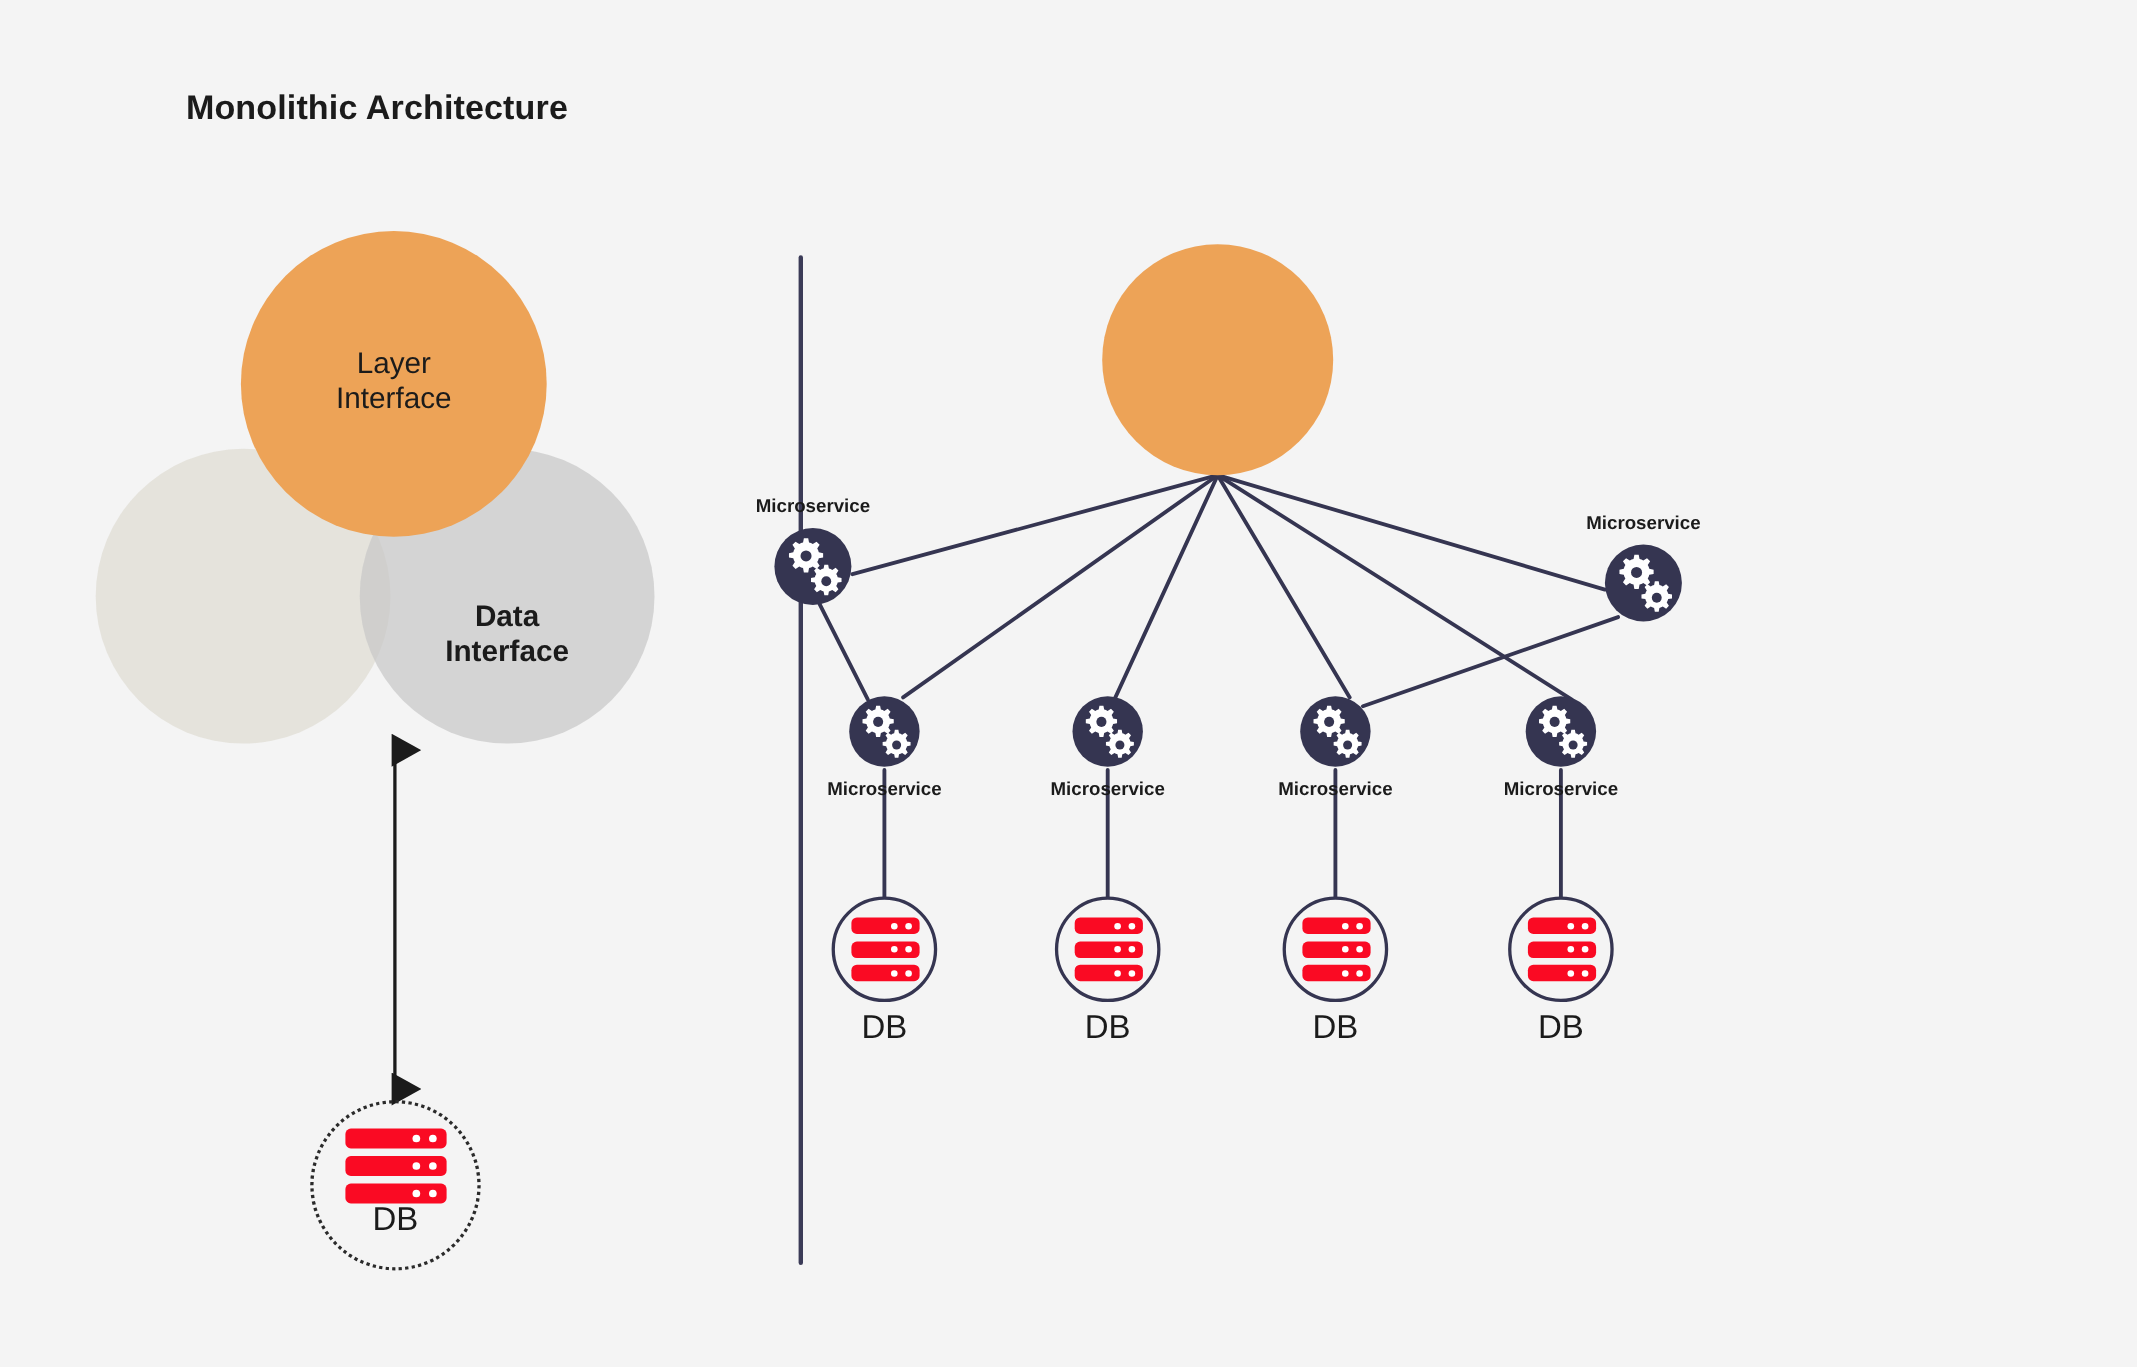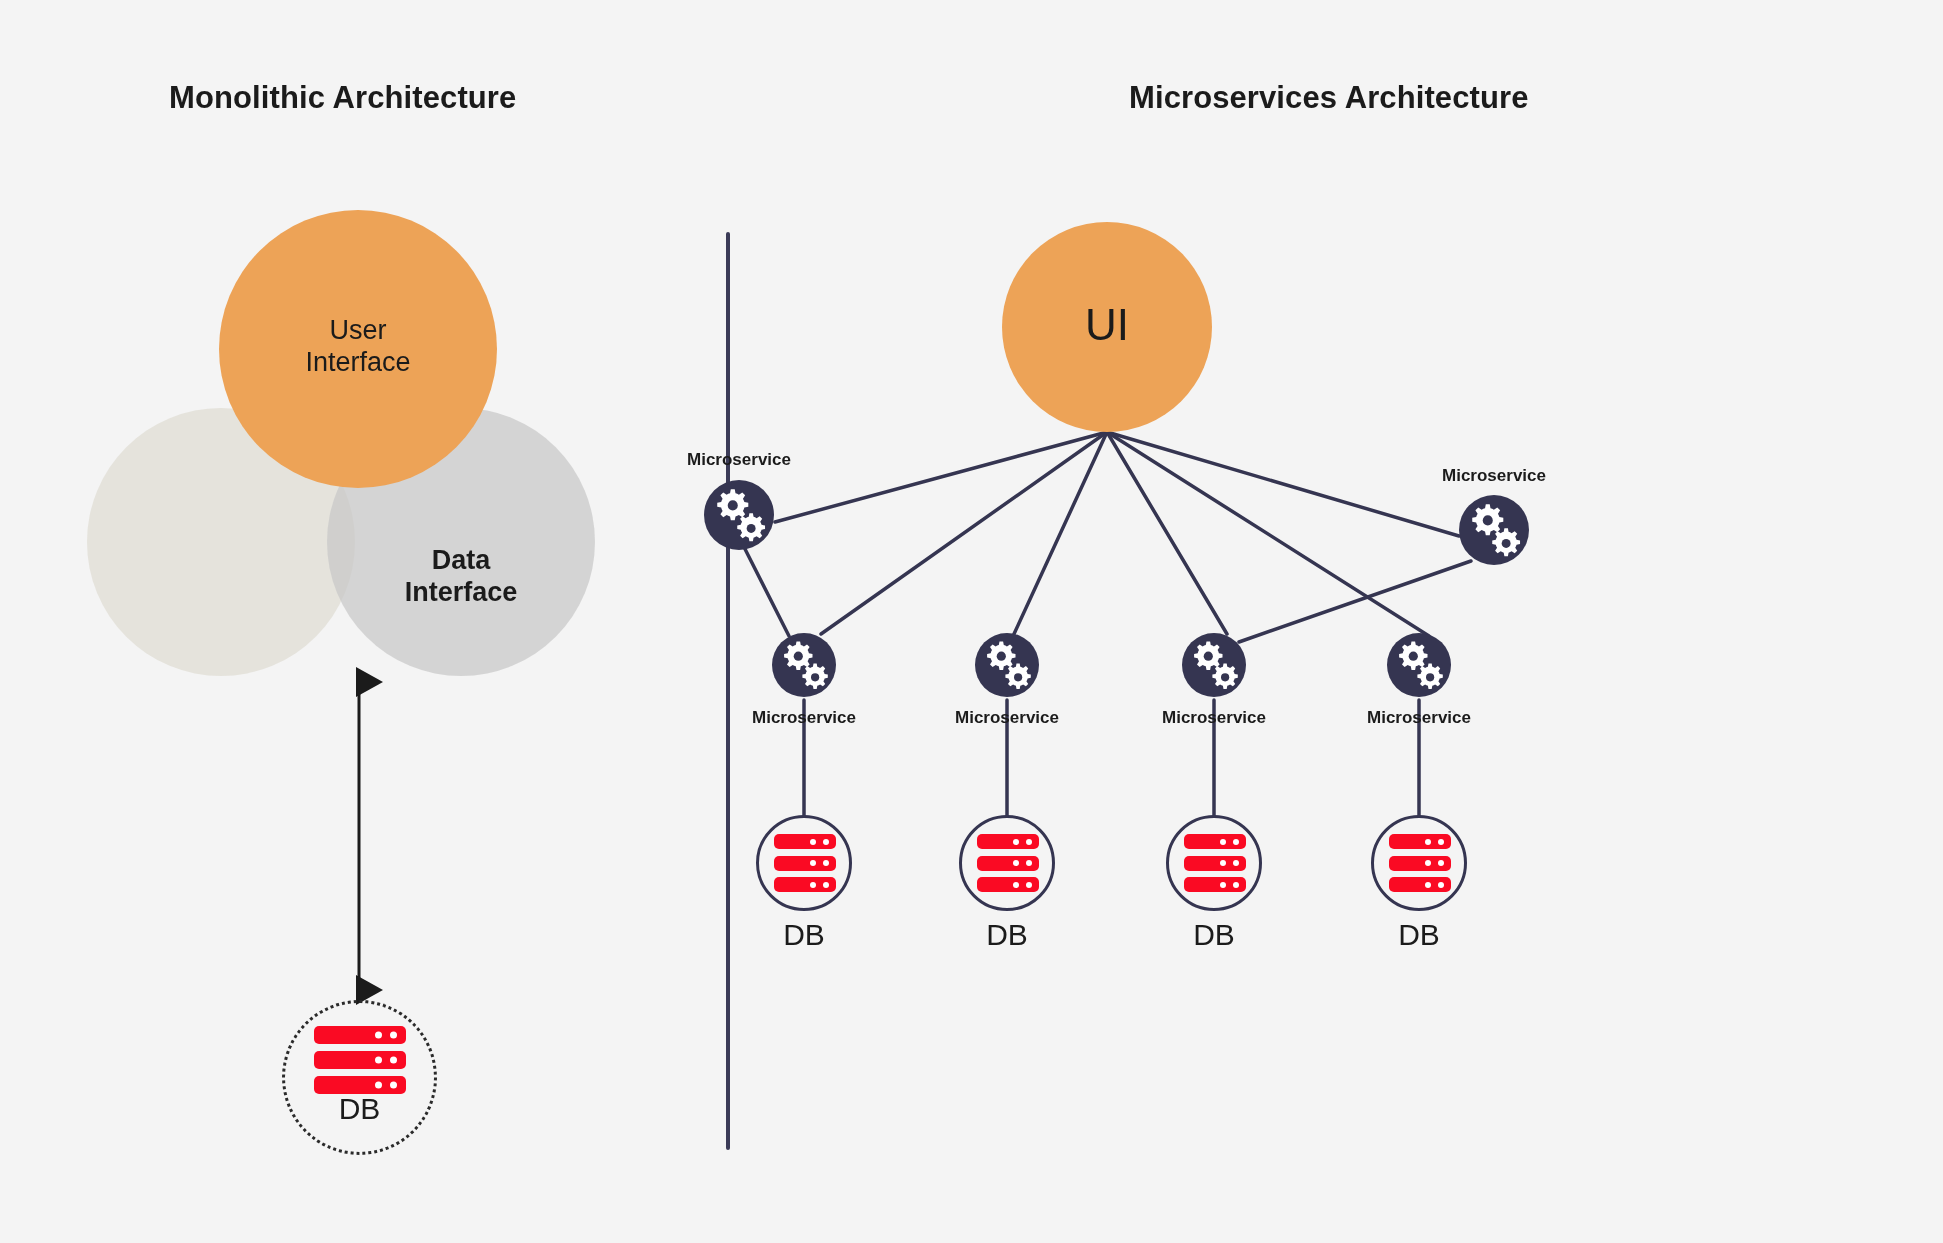--- a/index.html
+++ b/index.html
@@ -177,29 +177,28 @@
   .ms-db-icon .db-bar i.d1 { right: 20px; }
   .ms-db-icon .db-bar i.d2 { right: 7px; }
 </style>
 </head>
 <body>
 
 <div class="stage">
 
   <div class="title" id="title-left">Monolithic Architecture</div>
 
-  <div class="title" id="title-right">Microservices Architecture</div>
 
   <div id="divider"></div>
 
   <div class="venn-circle" id="venn-ui"></div>
   <div class="venn-circle" id="venn-business"></div>
   <div class="venn-circle" id="venn-data"></div>
 
-  <div class="venn-label" id="venn-ui-label">User
+  <div class="venn-label" id="venn-ui-label">Layer
 Interface</div>
   <div class="venn-label" id="venn-data-label">Data
 Interface</div>
 
   <svg class="layer edges" viewBox="0 0 1943 1243">
     <defs>
       <marker id="arrowUp" markerWidth="10" markerHeight="10" refX="5" refY="8" orient="auto" markerUnits="strokeWidth">
         <path d="M5,0 L10,9 L0,9 Z" fill="#1b1b1b"></path>
       </marker>
       <marker id="arrowDown" markerWidth="10" markerHeight="10" refX="5" refY="8" orient="auto" markerUnits="strokeWidth">
@@ -240,21 +239,20 @@
       <line x1="1432" y1="561" x2="1200" y2="642"></line>
 
       <line x1="765" y1="700" x2="765" y2="818"></line>
       <line x1="968" y1="700" x2="968" y2="818"></line>
       <line x1="1175" y1="700" x2="1175" y2="818"></line>
       <line x1="1380" y1="700" x2="1380" y2="818"></line>
     </g>
   </svg>
 
   <div id="ms-ui"></div>
-  <div id="ms-ui-label">UI</div>
 
   <svg width="0" height="0" style="position:absolute" aria-hidden="true">
     <symbol id="gears" viewBox="0 0 64 64">
       <g fill="#ffffff">
         <path d="M24.5 8.5 l3.6 0 0.7 3.6 a9.6 9.6 0 0 1 3.1 1.3 l3.1-2 2.6 2.6 -2 3.1 a9.6 9.6 0 0 1 1.3 3.1 l3.6 0.7 0 3.6 -3.6 0.7 a9.6 9.6 0 0 1 -1.3 3.1 l2 3.1 -2.6 2.6 -3.1-2 a9.6 9.6 0 0 1 -3.1 1.3 l-0.7 3.6 -3.6 0 -0.7-3.6 a9.6 9.6 0 0 1 -3.1-1.3 l-3.1 2 -2.6-2.6 2-3.1 a9.6 9.6 0 0 1 -1.3-3.1 l-3.6-0.7 0-3.6 3.6-0.7 a9.6 9.6 0 0 1 1.3-3.1 l-2-3.1 2.6-2.6 3.1 2 a9.6 9.6 0 0 1 3.1-1.3 z"></path>
         <circle cx="26.3" cy="23.2" r="4.6" fill="#353551"></circle>
         <path d="M41.5 30.5 l3.2 0 0.6 3.2 a8.6 8.6 0 0 1 2.8 1.2 l2.8-1.8 2.3 2.3 -1.8 2.8 a8.6 8.6 0 0 1 1.2 2.8 l3.2 0.6 0 3.2 -3.2 0.6 a8.6 8.6 0 0 1 -1.2 2.8 l1.8 2.8 -2.3 2.3 -2.8-1.8 a8.6 8.6 0 0 1 -2.8 1.2 l-0.6 3.2 -3.2 0 -0.6-3.2 a8.6 8.6 0 0 1 -2.8-1.2 l-2.8 1.8 -2.3-2.3 1.8-2.8 a8.6 8.6 0 0 1 -1.2-2.8 l-3.2-0.6 0-3.2 3.2-0.6 a8.6 8.6 0 0 1 1.2-2.8 l-1.8-2.8 2.3-2.3 2.8 1.8 a8.6 8.6 0 0 1 2.8-1.2 z"></path>
         <circle cx="43.1" cy="44.3" r="4.1" fill="#353551"></circle>
       </g>
     </symbol>

